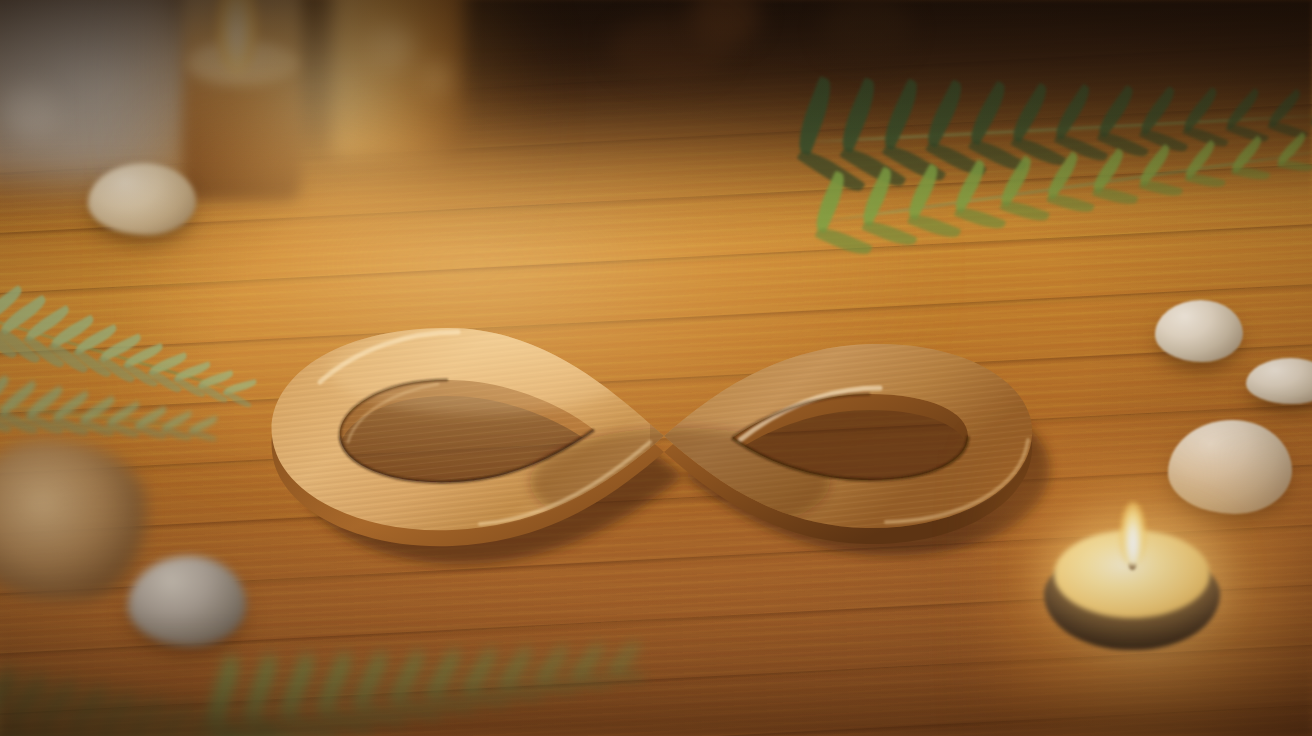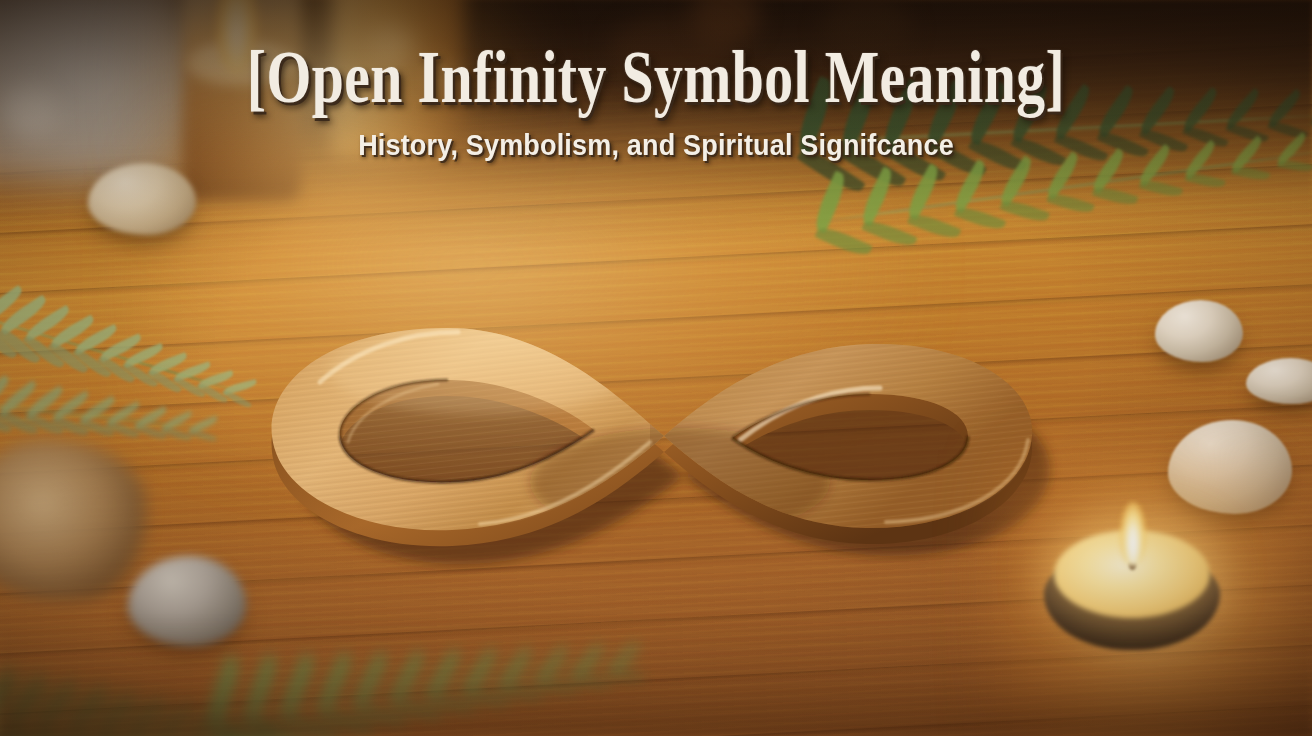--- a/index.html
+++ b/index.html
@@ -664,18 +664,14 @@
       <span class="pinna" style="left: 249.778px; width: 38.9689px; height: 10.3511px; transform: rotate(-36.6667deg); opacity: 0.816667;"></span>
       <span class="pinna" style="left: 249.778px; width: 35.8514px; height: 9.52302px; transform: rotate(20.1667deg); opacity: 0.595556; filter: brightness(0.86);"></span>
       <span class="pinna" style="left: 280px; width: 35.84px; height: 9.52px; transform: rotate(-34deg); opacity: 0.8;"></span>
       <span class="pinna" style="left: 280px; width: 32.9728px; height: 8.7584px; transform: rotate(18.7deg); opacity: 0.58; filter: brightness(0.86);"></span>
     </div>
   <div class="layer fg-haze"></div>
 
   <div class="layer top-dark"></div>
   <div class="layer vignette"></div>
 
-  <div class="title-block">
-    <h1 class="hero-title">[Open Infinity Symbol Meaning]</h1>
-    <p class="hero-sub">History, Symbolism, and Spiritual Signifcance</p>
-  </div>
 
 </div>
 
 </body></html>

